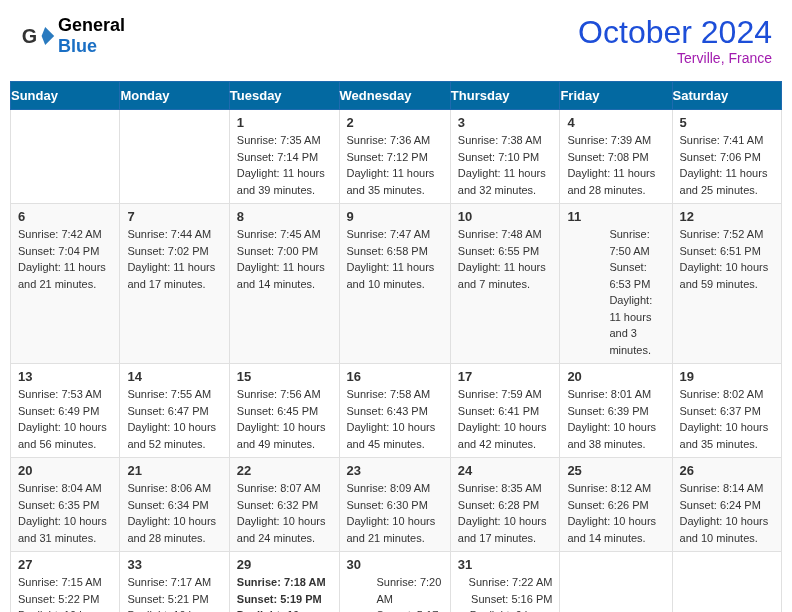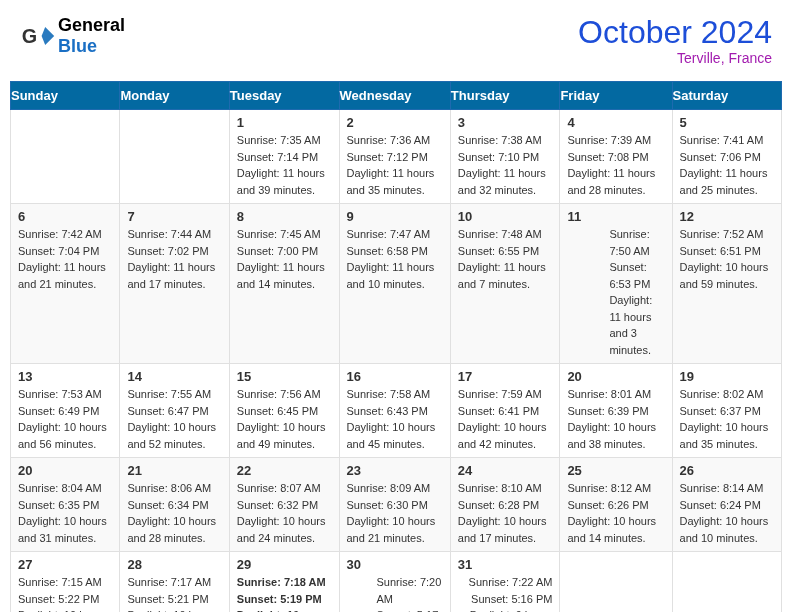--- a/index.html
+++ b/index.html
@@ -261,21 +261,21 @@
 Daylight: 10 hours and 24 minutes.</div>
         </td>
         <td>
           <span class="day-number">23</span>
           <div class="day-info" style="white-space: pre-line;">Sunrise: 8:09 AM
 Sunset: 6:30 PM
 Daylight: 10 hours and 21 minutes.</div>
         </td>
         <td>
           <span class="day-number">24</span>
-          <div class="day-info" style="white-space: pre-line;">Sunrise: 8:10 AM
+          <div class="day-info" style="white-space: pre-line;">Sunrise: 8:35 AM
 Sunset: 6:28 PM
 Daylight: 10 hours and 17 minutes.</div>
         </td>
         <td>
           <span class="day-number">25</span>
           <div class="day-info" style="white-space: pre-line;">Sunrise: 8:12 AM
 Sunset: 6:26 PM
 Daylight: 10 hours and 14 minutes.</div>
         </td>
         <td>
@@ -286,21 +286,21 @@
         </td>
       </tr>
       <tr>
         <td>
           <span class="day-number">27</span>
           <div class="day-info" style="white-space: pre-line;">Sunrise: 7:15 AM
 Sunset: 5:22 PM
 Daylight: 10 hours and 7 minutes.</div>
         </td>
         <td>
-          <span class="day-number">28</span>
+          <span class="day-number">33</span>
           <div class="day-info" style="white-space: pre-line;">Sunrise: 7:17 AM
 Sunset: 5:21 PM
 Daylight: 10 hours and 3 minutes.</div>
         </td>
         <td>
           <span class="day-number">29</span>
           <div class="day-info" style="white-space: pre-line; font-weight: bold;">Sunrise: 7:18 AM
 Sunset: 5:19 PM
 Daylight: 10 hours and 0 minutes.</div>
         </td>

